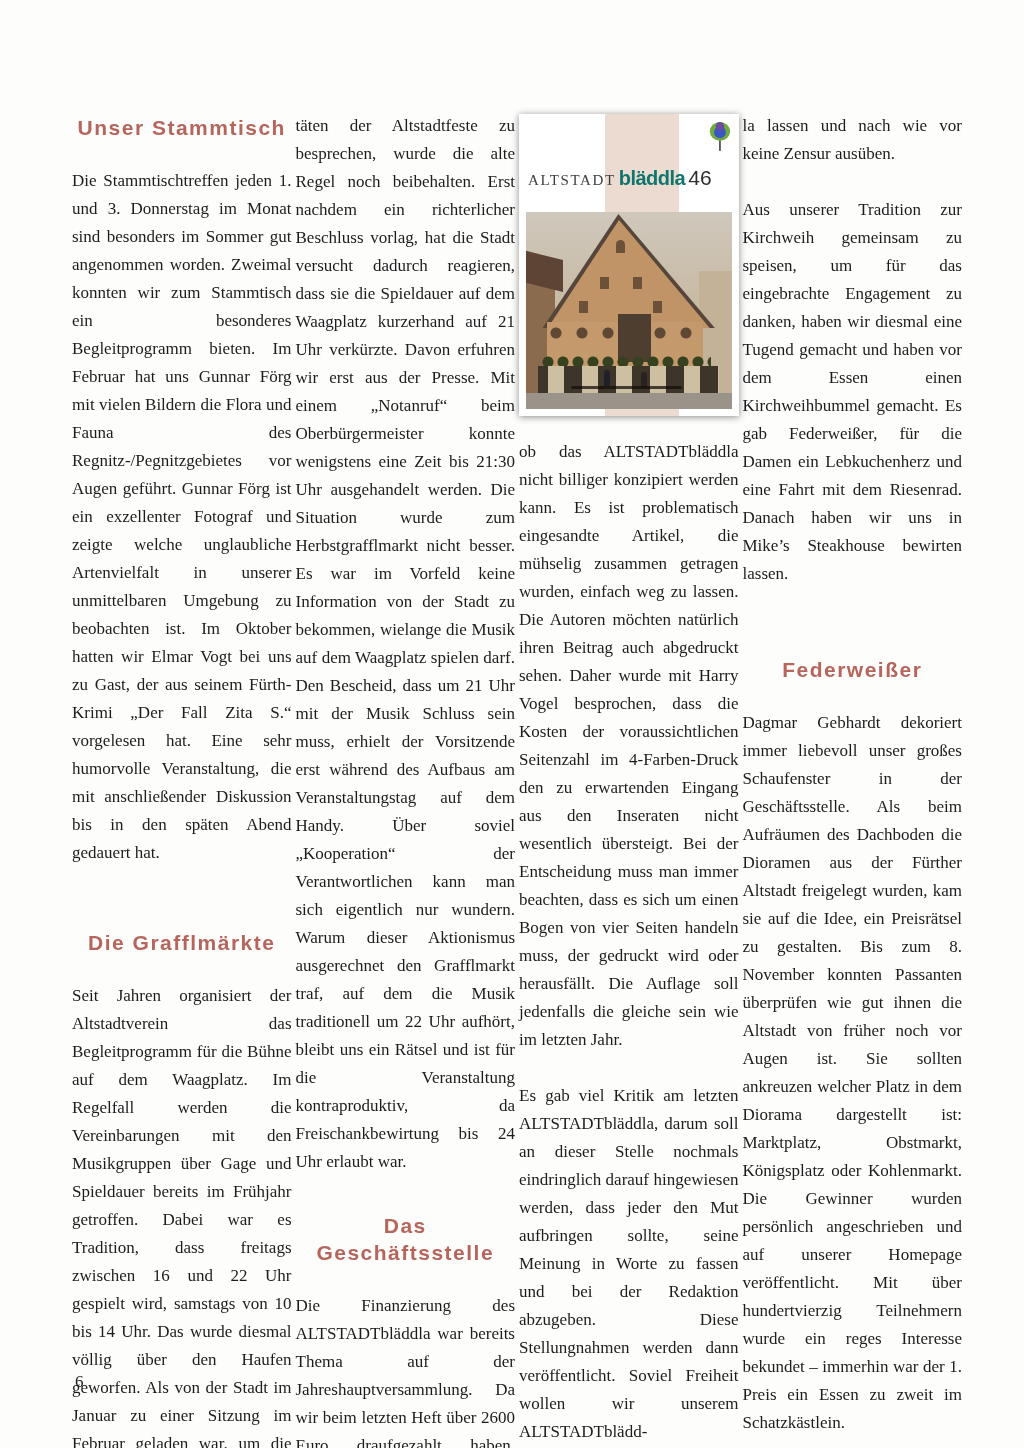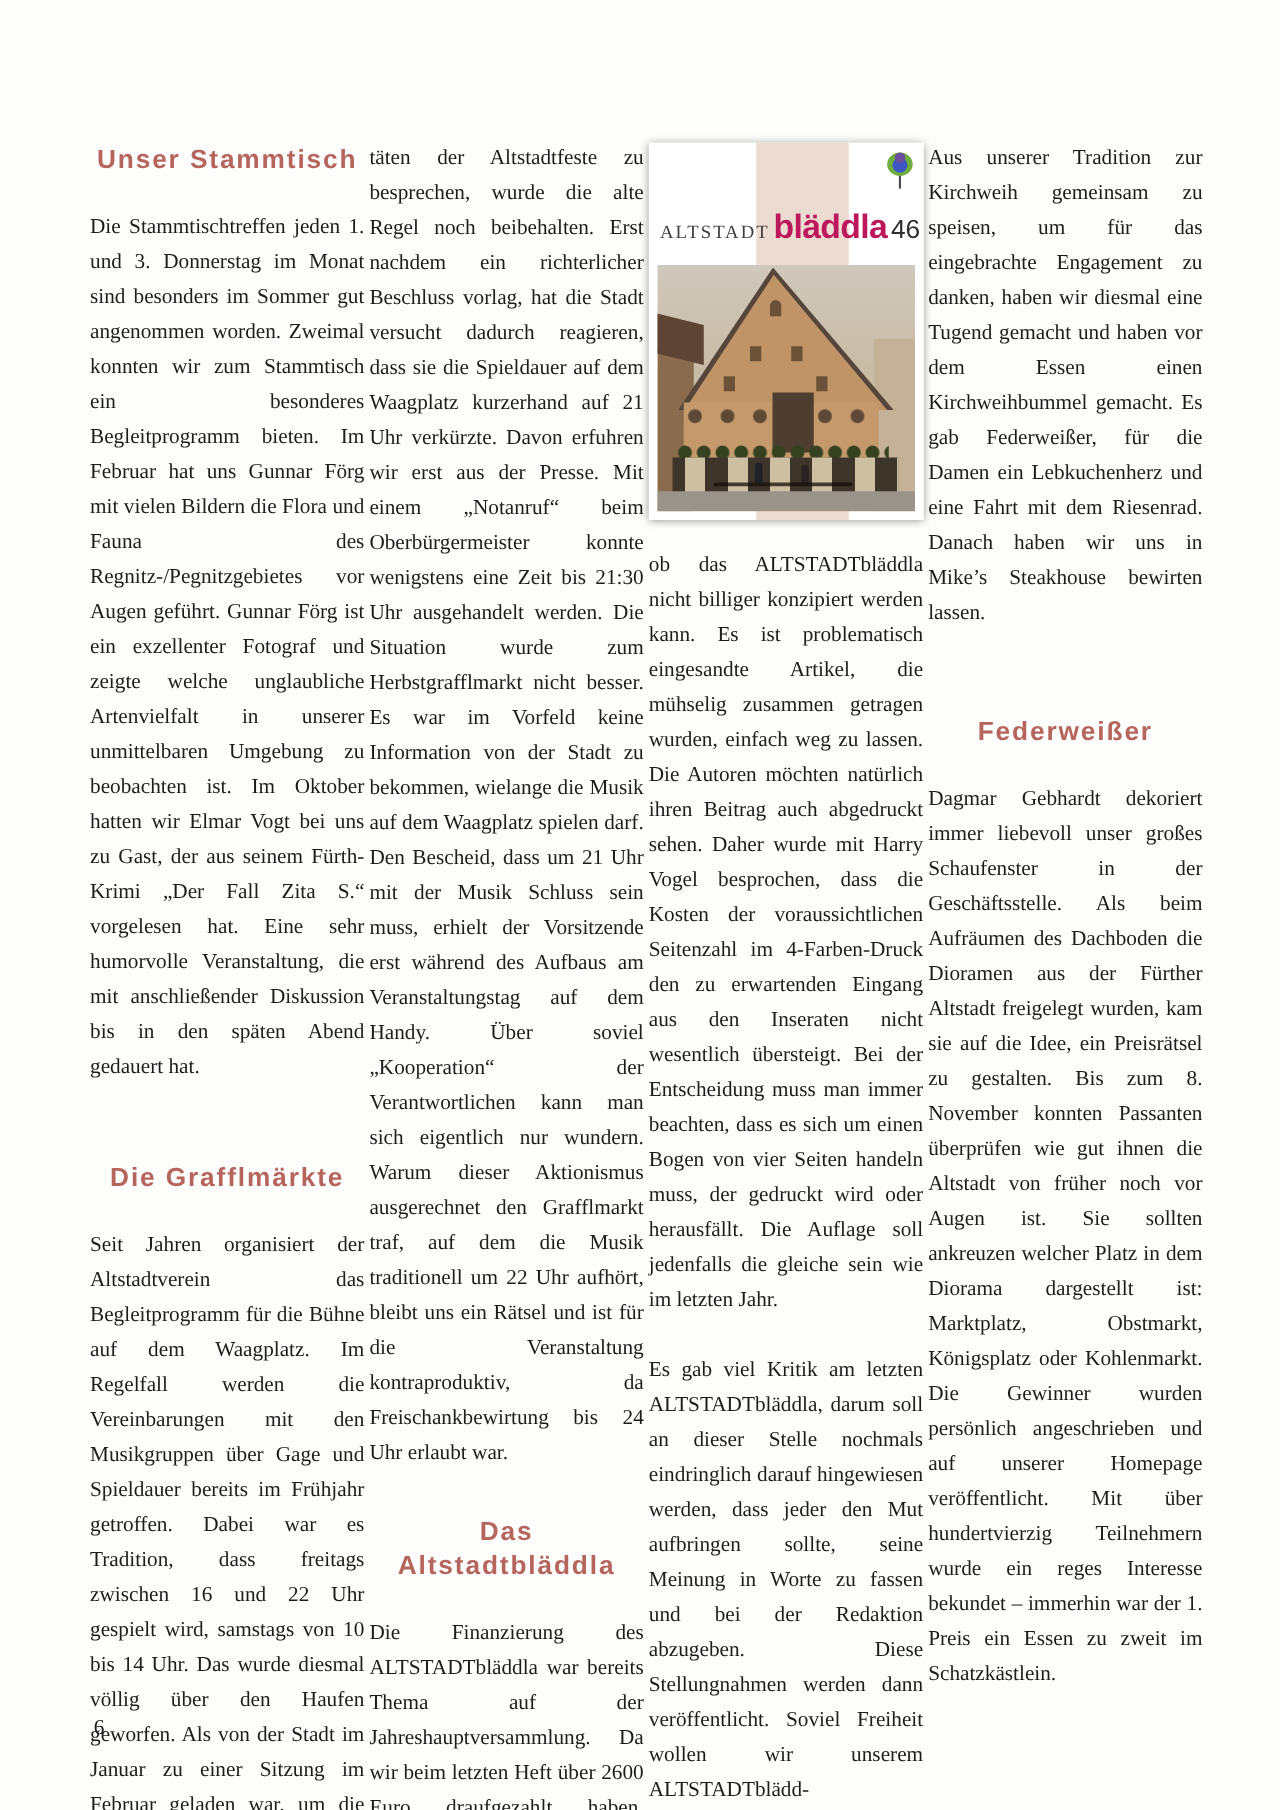--- a/index.html
+++ b/index.html
@@ -54,21 +54,21 @@
   .cover{
     position:relative;width:100%;height:302px;margin:2px 0 22px 0;background:#ffffff;
     box-shadow:0 1px 7px rgba(0,0,0,.45);overflow:hidden;
   }
   .cover .band{position:absolute;left:39%;width:34%;top:0;bottom:0;background:#ecdbd0;}
   .cover .masthead{
     position:absolute;left:9px;right:9px;top:52px;display:flex;align-items:baseline;gap:3px;
     white-space:nowrap;font-family:"Liberation Sans",sans-serif;
   }
   .cover .mh-prefix{font-family:"Liberation Serif",serif;font-size:15px;letter-spacing:1.6px;color:#3e3e3e;}
-  .cover .mh-title{font-weight:bold;font-size:27px;color:#be185d;letter-spacing:-.5px;}
+  .cover .mh-title{font-weight:bold;font-size:20px;color:#0f766e;letter-spacing:-.5px;}
   .cover .mh-num{font-size:21px;color:#2e2e2e;}
   .cover .treelogo{right:8px;top:8px;transform:scale(.85);transform-origin:top right;}
   
   .photo{
     position:absolute;left:7px;right:7px;top:98px;bottom:7px;overflow:hidden;
     background:linear-gradient(#cfc8bc,#c7b8a0 55%,#bfae92);
   }
   .photo .bldg-left{position:absolute;left:0;top:34%;width:14%;bottom:0;background:#8a6b4e;}
   .photo .roofL{position:absolute;left:-2%;top:22%;width:20%;height:16%;background:#5d4434;transform:skewY(14deg);}
   .photo .bldg-right{position:absolute;right:0;top:30%;width:16%;bottom:0;background:#c3b297;}
@@ -106,21 +106,21 @@
 
     <div class="col">
       <h2 class="first">Unser Stammtisch</h2>
       <p>Die Stammtischtreffen jeden 1. und 3. Donnerstag im Monat sind besonders im Sommer gut angenommen worden. Zweimal konnten wir zum Stammtisch ein besonderes Begleitprogramm bieten. Im Februar hat uns Gunnar Förg mit vielen Bildern die Flora und Fauna des Regnitz-/Pegnitzgebietes vor Augen geführt. Gunnar Förg ist ein exzellenter Fotograf und zeigte welche unglaubliche Artenvielfalt in unserer unmittelbaren Umgebung zu beobachten ist. Im Oktober hatten wir Elmar Vogt bei uns zu Gast, der aus seinem Fürth-Krimi „Der Fall Zita S.“ vorgelesen hat. Eine sehr humorvolle Veranstaltung, die mit anschließender Diskussion bis in den späten Abend gedauert hat.</p>
       <h2 class="sp50">Die Grafflmärkte</h2>
       <p>Seit Jahren organisiert der Altstadtverein das Begleitprogramm für die Bühne auf dem Waagplatz. Im Regelfall werden die Vereinbarungen mit den Musikgruppen über Gage und Spieldauer bereits im Frühjahr getroffen. Dabei war es Tradition, dass freitags zwischen 16 und 22 Uhr gespielt wird, samstags von 10 bis 14 Uhr. Das wurde diesmal völlig über den Haufen geworfen. Als von der Stadt im Januar zu einer Sitzung im Februar geladen war, um die Modali-</p>
     </div>
 
     <div class="col">
       <p>täten der Altstadtfeste zu besprechen, wurde die alte Regel noch beibehalten. Erst nachdem ein richterlicher Beschluss vorlag, hat die Stadt versucht dadurch reagieren, dass sie die Spieldauer auf dem Waagplatz kurzerhand auf 21 Uhr verkürzte. Davon erfuhren wir erst aus der Presse. Mit einem „Notanruf“ beim Oberbürgermeister konnte wenigstens eine Zeit bis 21:30 Uhr ausgehandelt werden. Die Situation wurde zum Herbstgrafflmarkt nicht besser. Es war im Vorfeld keine Information von der Stadt zu bekommen, wielange die Musik auf dem Waagplatz spielen darf. Den Bescheid, dass um 21 Uhr mit der Musik Schluss sein muss, erhielt der Vorsitzende erst während des Aufbaus am Veranstaltungstag auf dem Handy. Über soviel „Kooperation“ der Verantwortlichen kann man sich eigentlich nur wundern. Warum dieser Aktionismus ausgerechnet den Grafflmarkt traf, auf dem die Musik traditionell um 22 Uhr aufhört, bleibt uns ein Rätsel und ist für die Veranstaltung kontraproduktiv, da Freischankbewirtung bis 24 Uhr erlaubt war.</p>
-      <h2 class="sp36">Das Altstadtbläddla</h2>
+      <h2 class="sp36">Das Geschäftsstelle</h2>
       <p>Die Finanzierung des ALTSTADTbläddla war bereits Thema auf der Jahreshauptversammlung. Da wir beim letzten Heft über 2600 Euro draufgezahlt haben, entstand die Frage,</p>
     </div>
 
     <div class="col">
 
       <div class="cover">
         <div class="band"></div>
         <span class="treelogo" style="position:absolute;">
           <span class="stem"></span>
           <span class="green"></span>
@@ -154,20 +154,21 @@
           <div class="street"></div>
           <div class="caption-line"></div>
         </div>
       </div>
 
       <p>ob das ALTSTADTbläddla nicht billiger konzipiert werden kann. Es ist problematisch eingesandte Artikel, die mühselig zusammen getragen wurden, einfach weg zu lassen. Die Autoren möchten natürlich ihren Beitrag auch abgedruckt sehen. Daher wurde mit Harry Vogel besprochen, dass die Kosten der voraussichtlichen Seitenzahl im 4-Farben-Druck den zu erwartenden Eingang aus den Inseraten nicht wesentlich übersteigt. Bei der Entscheidung muss man immer beachten, dass es sich um einen Bogen von vier Seiten handeln muss, der gedruckt wird oder herausfällt. Die Auflage soll jedenfalls die gleiche sein wie im letzten Jahr.</p>
       <p>Es gab viel Kritik am letzten ALTSTADTbläddla, darum soll an dieser Stelle nochmals eindringlich darauf hingewiesen werden, dass jeder den Mut aufbringen sollte, seine Meinung in Worte zu fassen und bei der Redaktion abzugeben. Diese Stellungnahmen werden dann veröffentlicht. Soviel Freiheit wollen wir unserem ALTSTADTblädd-</p>
     </div>
 
     <div class="col">
+      <p>la lassen und nach wie vor keine Zensur ausüben.</p>
       <p>Aus unserer Tradition zur Kirchweih gemeinsam zu speisen, um für das eingebrachte Engagement zu danken, haben wir diesmal eine Tugend gemacht und haben vor dem Essen einen Kirchweihbummel gemacht. Es gab Federweißer, für die Damen ein Lebkuchenherz und eine Fahrt mit dem Riesenrad. Danach haben wir uns in Mike’s Steakhouse bewirten lassen.</p>
       <h2 class="sp68">Federweißer</h2>
       <p>Dagmar Gebhardt dekoriert immer liebevoll unser großes Schaufenster in der Geschäftsstelle. Als beim Aufräumen des Dachboden die Dioramen aus der Fürther Altstadt freigelegt wurden, kam sie auf die Idee, ein Preisrätsel zu gestalten. Bis zum 8. November konnten Passanten überprüfen wie gut ihnen die Altstadt von früher noch vor Augen ist. Sie sollten ankreuzen welcher Platz in dem Diorama dargestellt ist: Marktplatz, Obstmarkt, Königsplatz oder Kohlenmarkt. Die Gewinner wurden persönlich angeschrieben und auf unserer Homepage veröffentlicht. Mit über hundertvierzig Teilnehmern wurde ein reges Interesse bekundet – immerhin war der 1. Preis ein Essen zu zweit im Schatzkästlein.</p>
     </div>
 
   </div>
 
   <div class="pagenum">6</div>
 
 </div>

